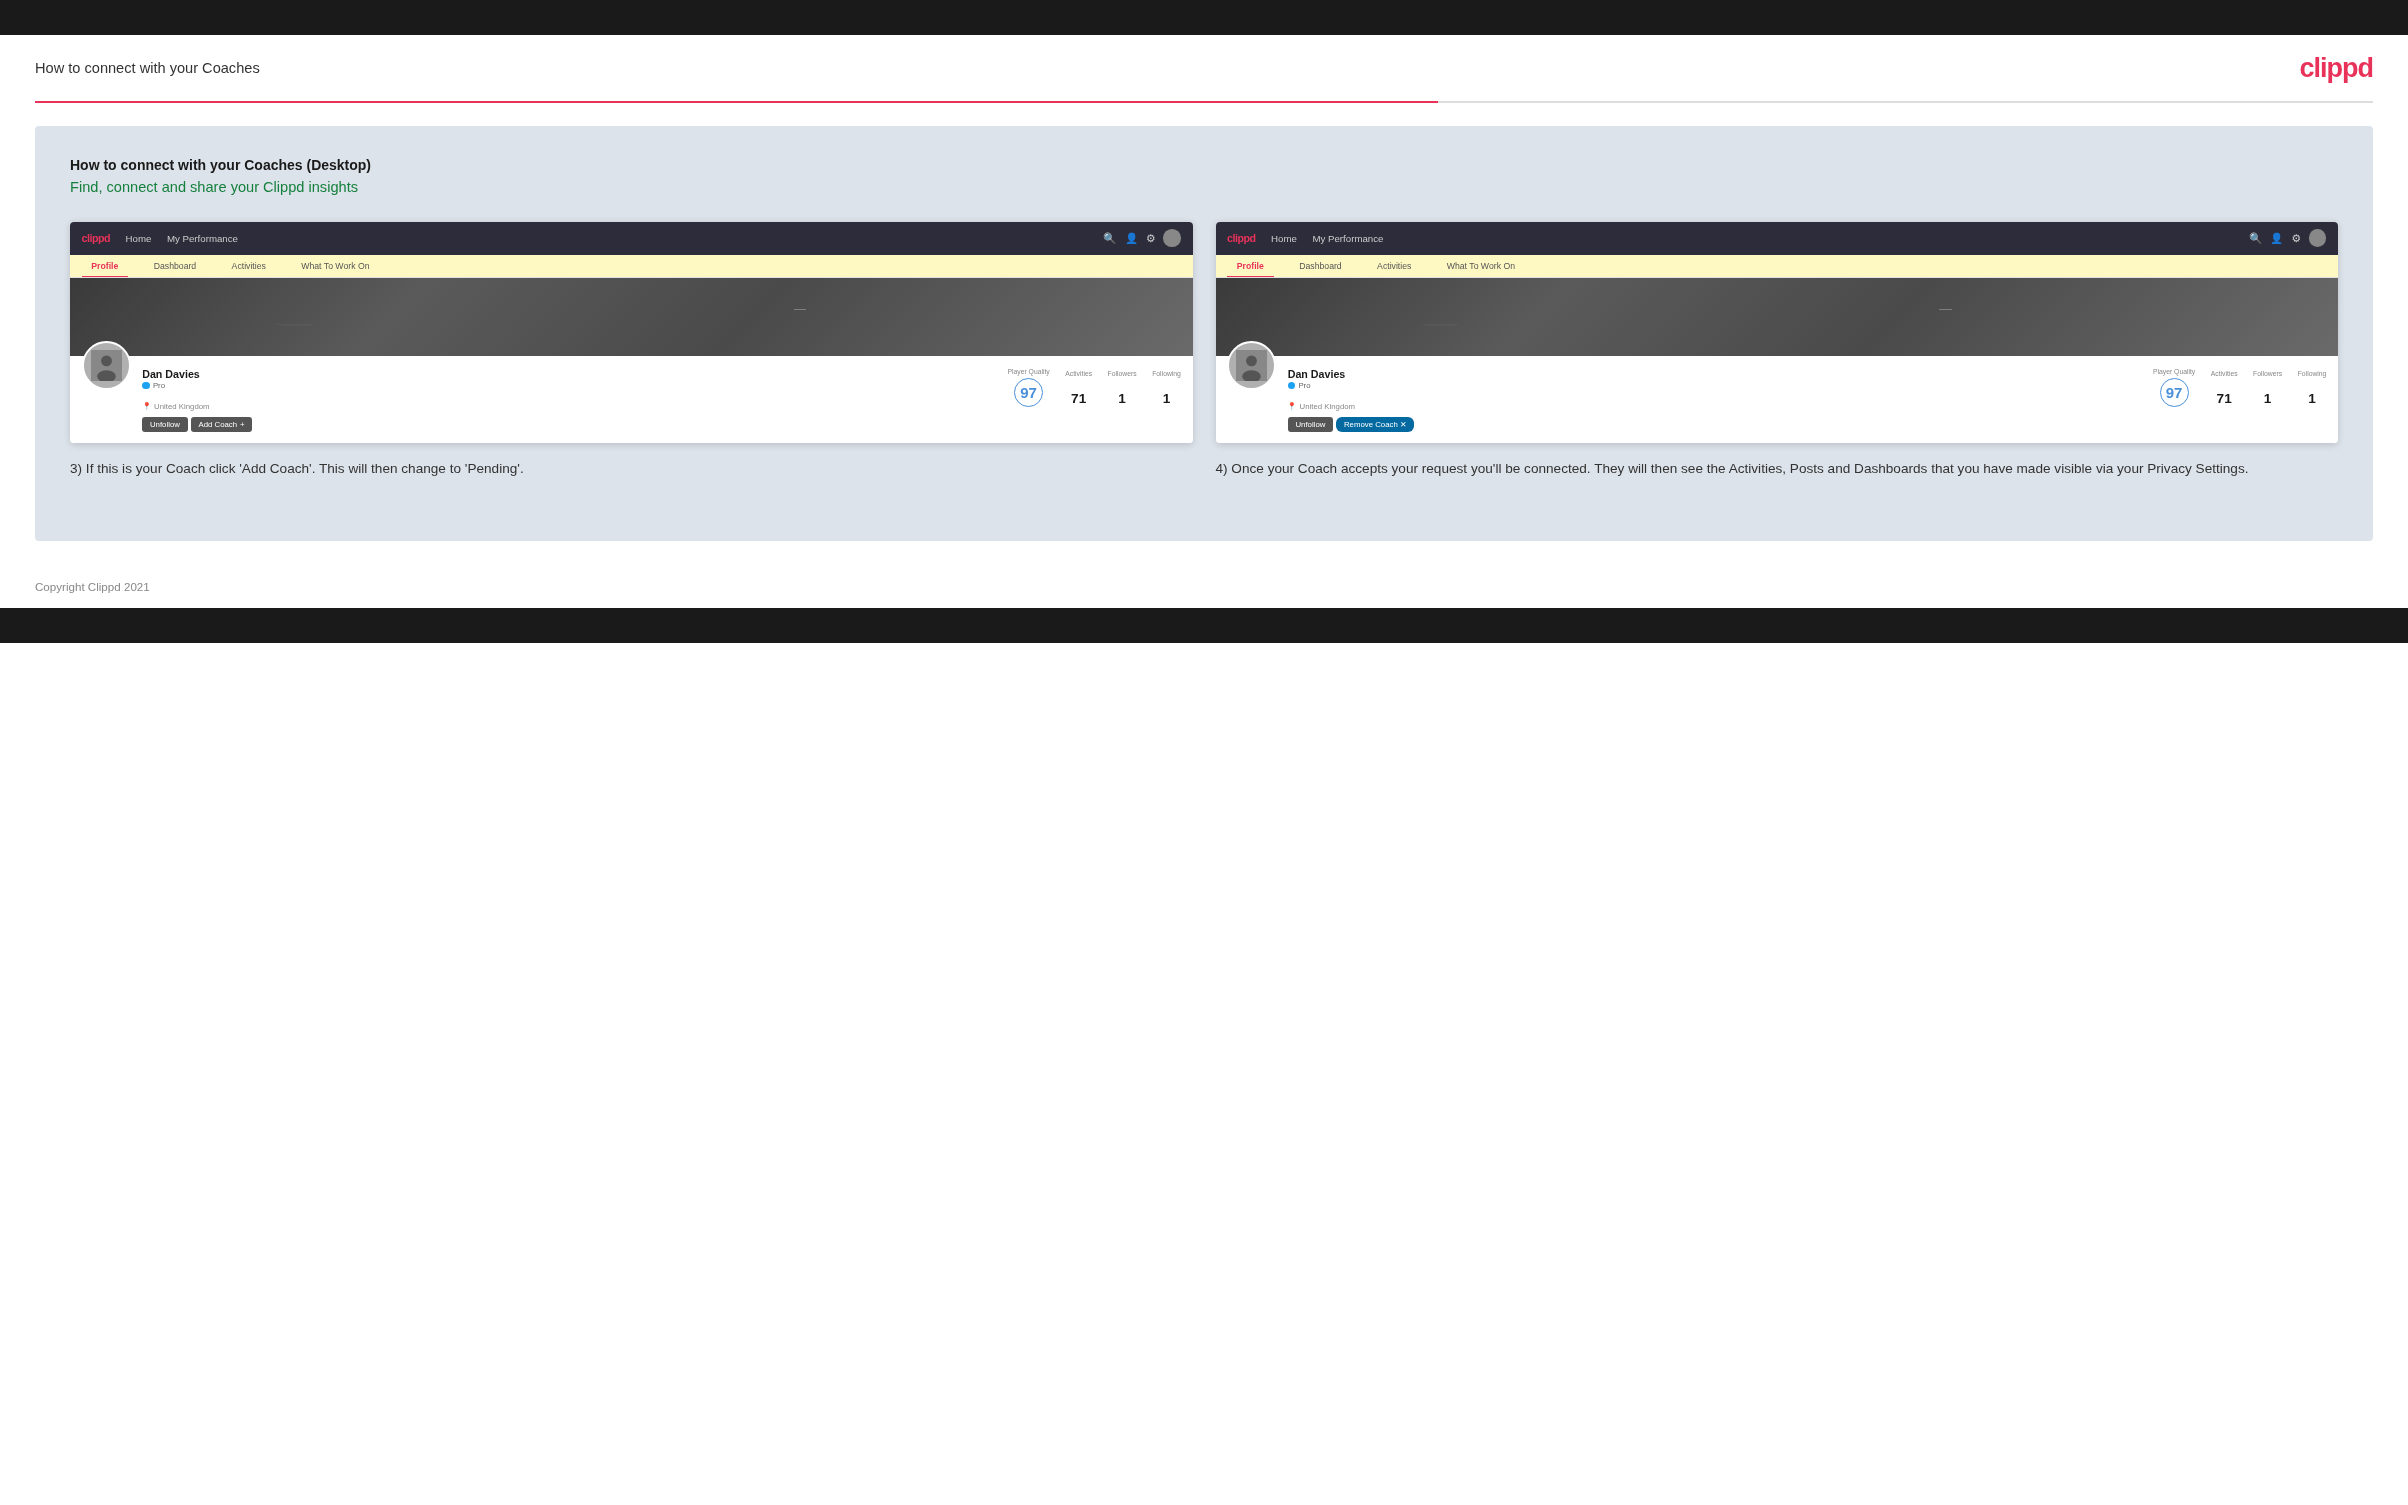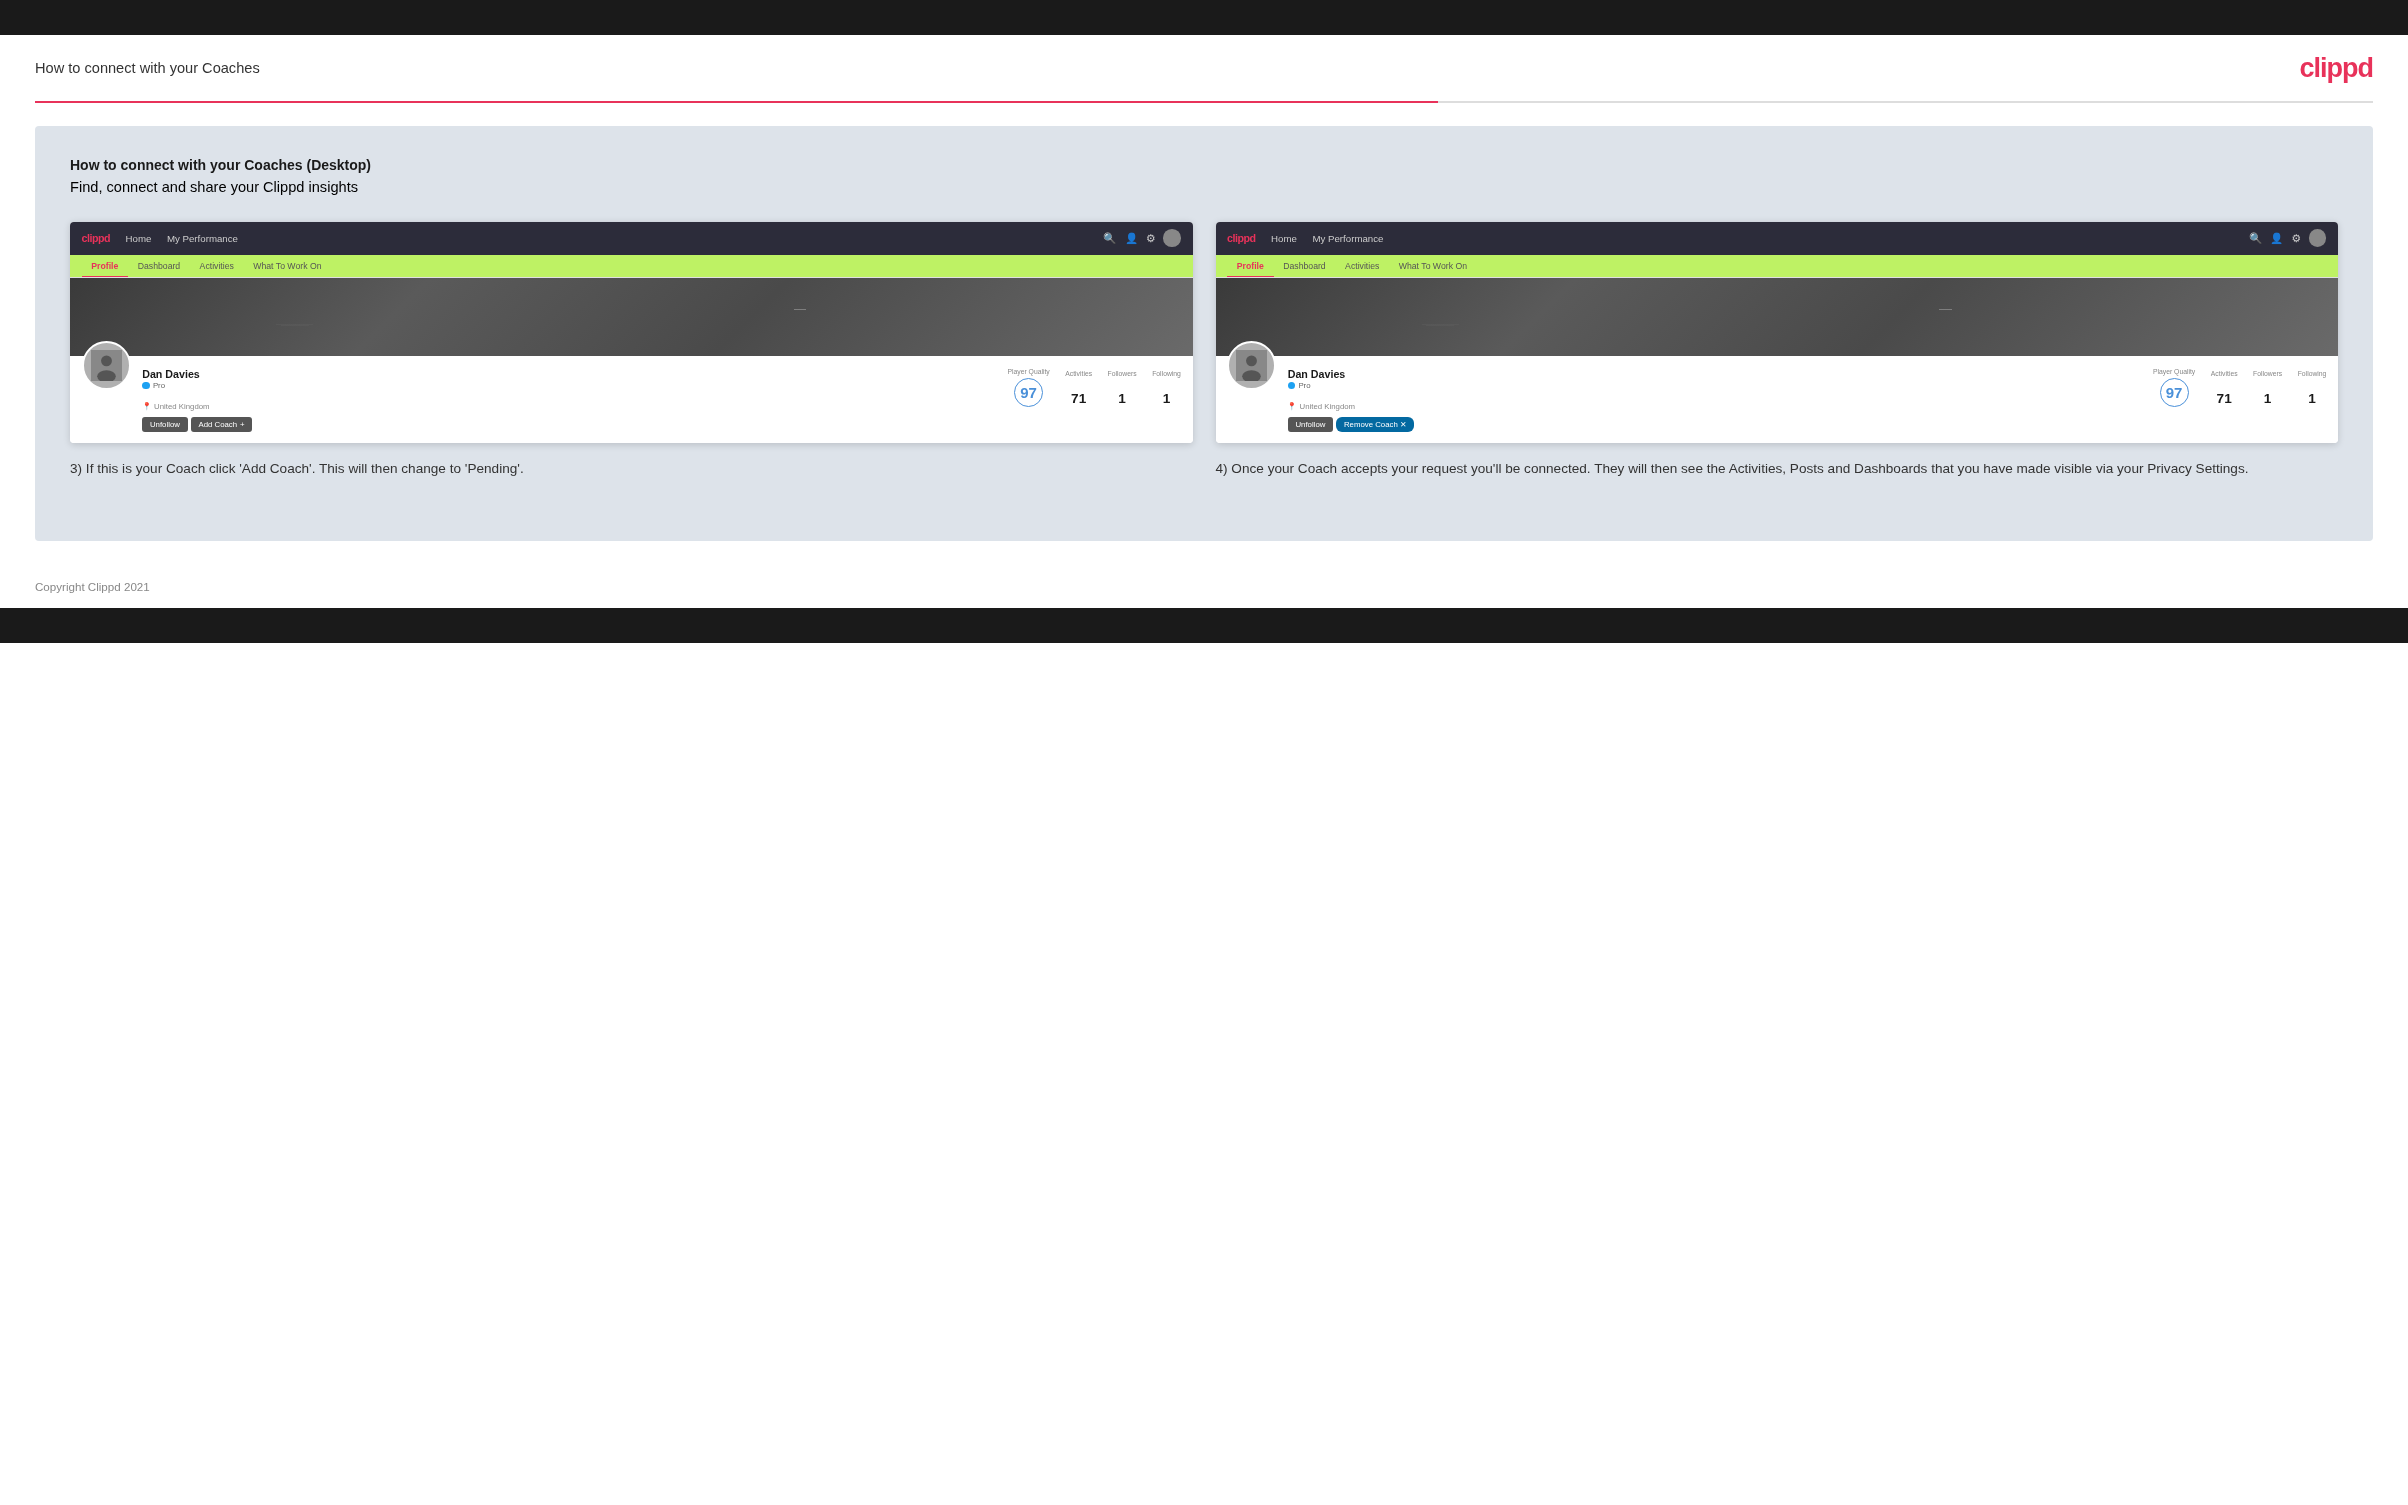--- a/index.html
+++ b/index.html
@@ -52,21 +52,21 @@
     }
 
     .page-heading {
       font-size: 14px;
       font-weight: 700;
       color: #1a1a1a;
       margin-bottom: 5.8px;
     }
     .page-subheading {
       font-size: 14.6px;
-      color: #000000;
+      color: #15803d;
       margin-bottom: 27px;
     }
 
     
     .screenshots-row {
       display: flex;
       gap: 23px;
       margin-bottom: 23px;
     }
     .screenshot-col {
@@ -110,24 +110,24 @@
     .mock-nav-avatar {
       width: 17.5px;
       height: 17.5px;
       border-radius: 50%;
       background: #888;
     }
 
     
     .mock-tabs {
       display: flex;
-      gap: 0;
+      gap: 16px;
       padding: 0 11.6px;
       border-bottom: 1px solid #e0e0e0;
-      background: #bef264;
+      background: #fef9c3;
     }
     .mock-tab {
       font-size: 8.7px;
       padding: 5.8px 9.7px;
       color: #555;
       cursor: pointer;
       border-bottom: 1.9px solid transparent;
     }
     .mock-tab.active {
       color: #e8325a;

